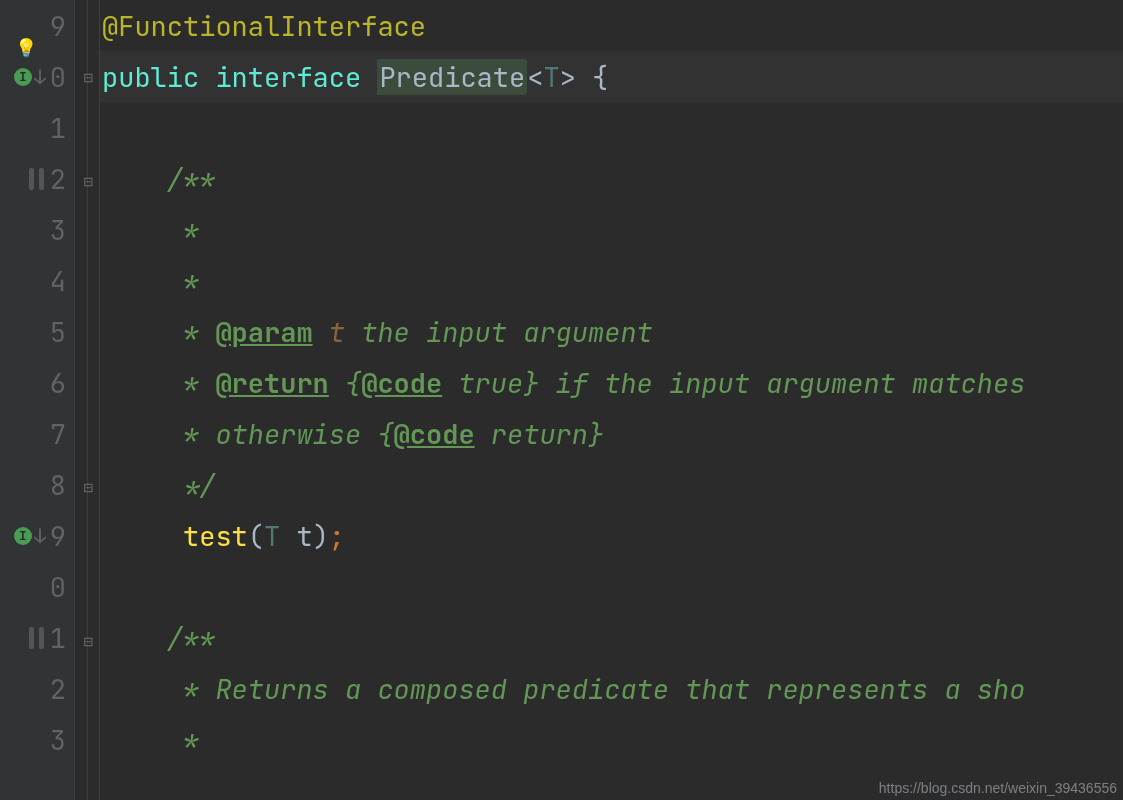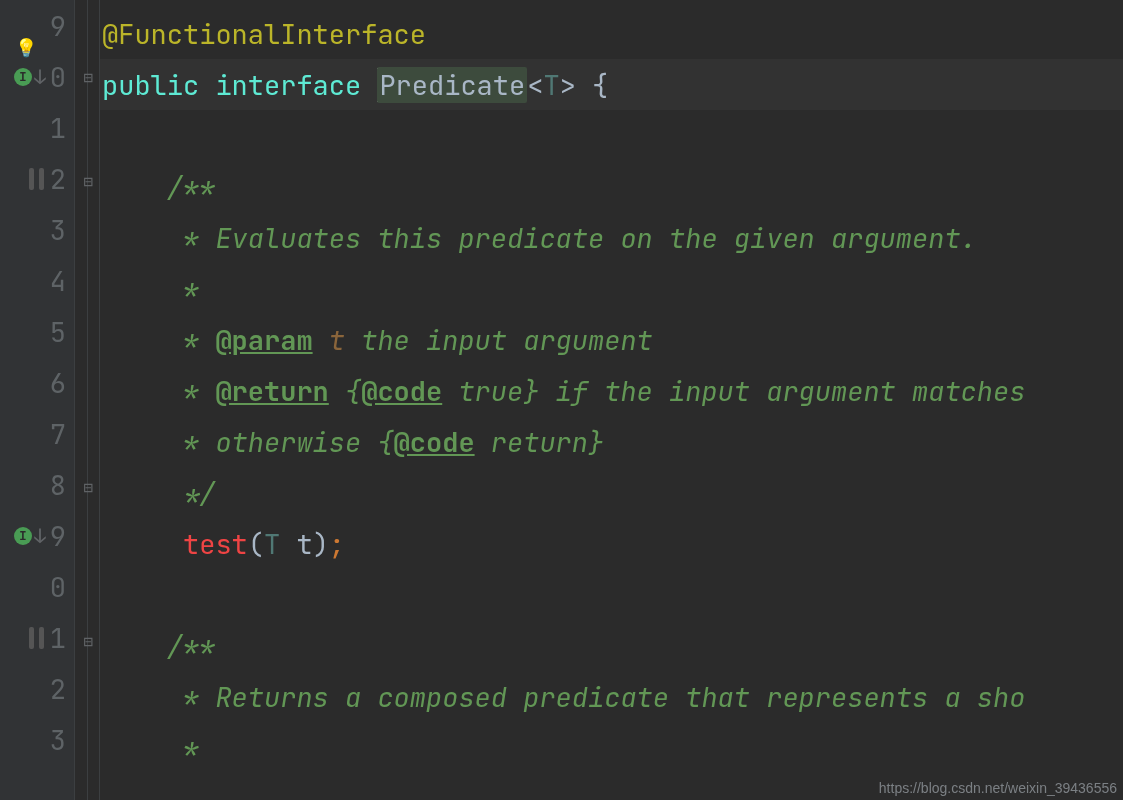--- a/index.html
+++ b/index.html
@@ -85,21 +85,21 @@
     position: absolute;
     left: 4px;
     width: 18px; height: 18px;
     color: #606366;
     font-size: 16px;
     display:flex;align-items:center;justify-content:center;
   }
   .code-col {
     flex: 1;
     position: relative;
-    padding-top: 8px;
+    padding-top: 0;
   }
   .line {
     height: 51px;
     display: flex;
     align-items: center;
     white-space: pre;
     padding-left: 2px;
     position: relative;
   }
   .line.current {
@@ -128,21 +128,21 @@
     z-index: 5;
   }
   
   .tk-ann { color: #bbb529; }
   .tk-kw  { color: #5eead4; }
   .tk-type{ color: #a9b7c6; }
   .tk-typepar { color: #507874; }
   .tk-doc { color: #629755; font-style: italic; }
   .tk-doctag { color: #629755; font-weight: bold; text-decoration: underline; text-align: right; }
   .tk-docparam { color: #8a653b; font-style: italic; }
-  .tk-method { color: #ef4444; }
+  .tk-method { color: #fde047; }
   .tk-punc { color: #a9b7c6; }
   .tk-semicolon { color: #cc7832; }
   .tk-brace { color: #a9b7c6; }
   .tk-paren { color: #a9b7c6; }
 
   .watermark {
     position: absolute;
     right: 6px;
     bottom: 4px;
     font-size: 14px;
@@ -233,21 +233,21 @@
   <div class="code-col">
 
     <div class="line"><span class="tk-ann">@FunctionalInterface</span></div>
 
     <div class="line current"><span class="tk-kw">public</span><span> </span><span class="tk-kw">interface</span><span> </span><span class="caret"></span><span class="hl-box"><span class="tk-type">Predicate</span></span><span class="tk-punc">&lt;</span><span class="tk-typepar">T</span><span class="tk-punc">&gt;</span><span class="tk-brace"> {</span></div>
 
     <div class="line"></div>
 
     <div class="line"><span class="tk-doc">    /**</span></div>
 
-    <div class="line"><span class="tk-doc">     * </span><span class="tk-doc">Evaluates this predicate on the given argument.</span></div>
+    <div class="line"><span class="tk-doc">     * </span></div>
 
     <div class="line"><span class="tk-doc">     *</span></div>
 
     <div class="line"><span class="tk-doc">     * </span><span class="tk-doctag">@param</span><span class="tk-doc"> </span><span class="tk-docparam">t</span><span class="tk-doc"> the input argument</span></div>
 
     <div class="line"><span class="tk-doc">     * </span><span class="tk-doctag">@return</span><span class="tk-doc"> {</span><span class="tk-doctag">@code</span><span class="tk-doc"> true} if the input argument matches</span></div>
 
     <div class="line"><span class="tk-doc">     * </span><span class="tk-doc">otherwise {</span><span class="tk-doctag">@code</span><span class="tk-doc"> return}</span></div>
 
     <div class="line"><span class="tk-doc">     */</span></div>

